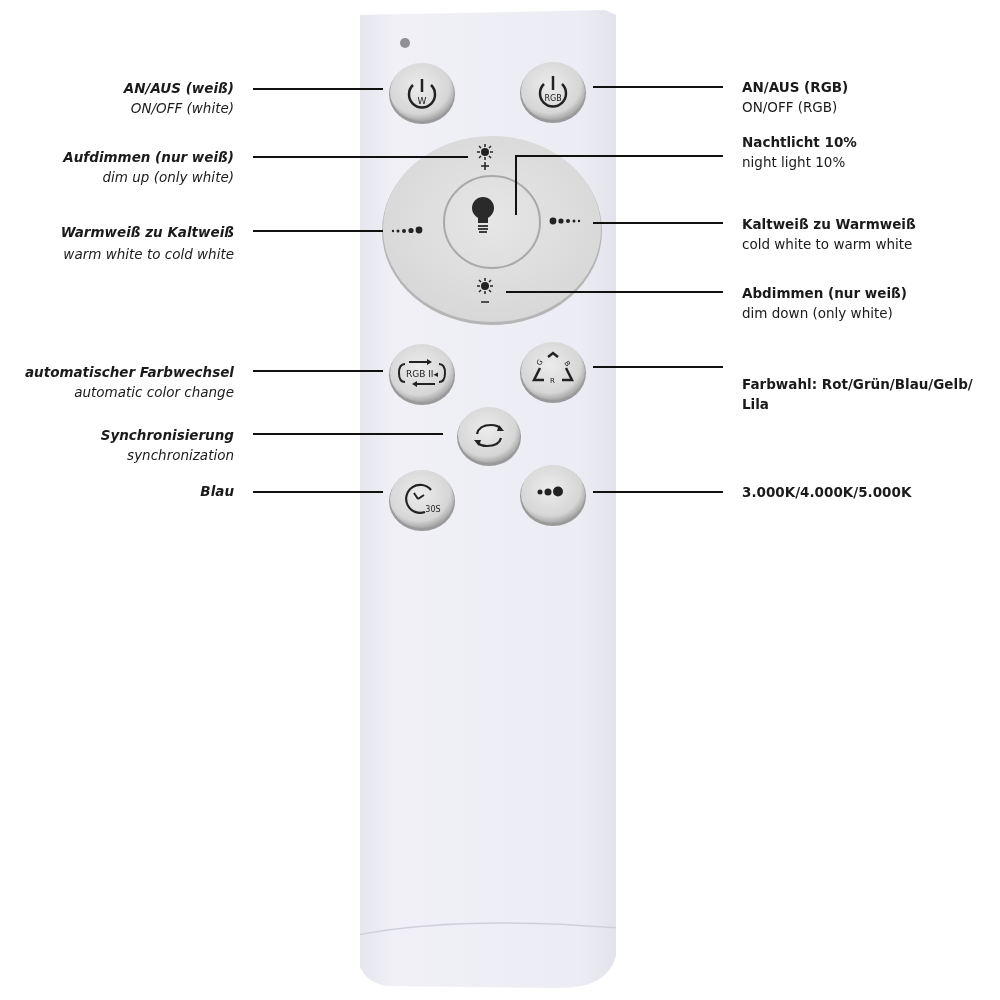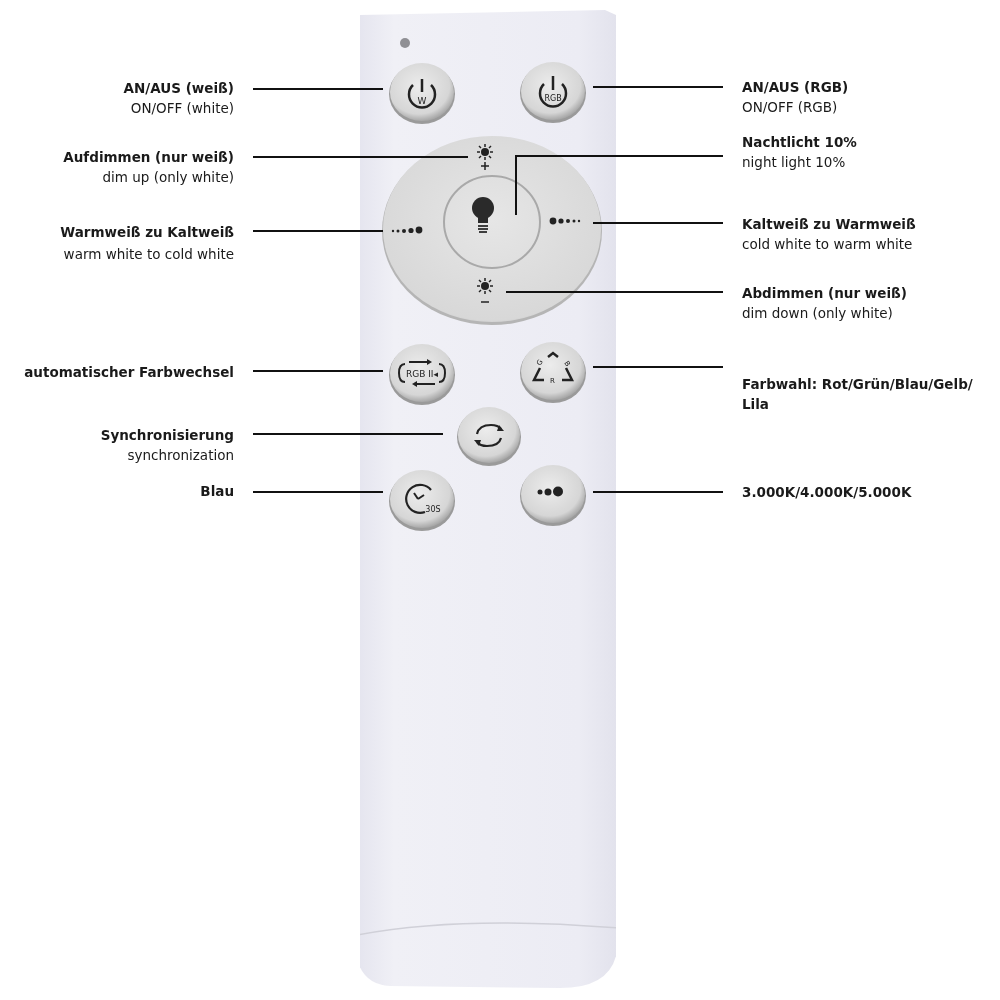--- a/index.html
+++ b/index.html
@@ -3,21 +3,21 @@
 <meta charset="utf-8">
 <style>
   html, body { margin:0; padding:0; }
   body { width:1000px; height:1000px; position:relative; background:#ffffff; overflow:hidden;
          font-family:"DejaVu Sans","Liberation Sans",sans-serif; color:#1a1a1a; }
   .remote { position:absolute; left:360px; top:10px; width:256px; height:980px; }
   .remote svg { position:absolute; left:0; top:0; }
   .label { position:absolute; font-size:13.5px; line-height:20px; }
   .label .de { font-weight:bold; display:block; }
   .label .en { display:block; }
-  .label.left { text-align:right; right:766px; }
+  .label.left { text-align:right; right:766px;font-style:italic; }
   .label.right { text-align:left; left:742px; }
   .line { position:absolute; height:2px; background:#111; }
   .vline { position:absolute; width:2px; background:#111; }
   .btn { position:absolute; border-radius:50%; }
 </style>
 </head>
 <body>
 
 <div class="remote">
   <svg width="256" height="980" viewBox="0 0 256 980">
@@ -226,20 +226,21 @@
 <div class="label left" style="top:147px;">
   <span class="de">Aufdimmen (nur weiß)</span>
   <span class="en">dim up  (only white)</span>
 </div>
 <div class="label left" style="top:221px;line-height:22px;">
   <span class="de">Warmweiß zu Kaltweiß</span>
   <span class="en">warm white to cold white</span>
 </div>
 <div class="label left" style="top:362px;">
   <span class="de">automatischer Farbwechsel</span>
+  <span class="en">automatic color change</span>
 </div>
 <div class="label left" style="top:425px;text-align:right;">
   <span class="de">Synchronisierung</span>
   <span class="en">synchronization</span>
 </div>
 <div class="label left" style="top:481px;">
   <span class="de">Blau</span>
 </div>
 
 <div class="label right" style="top:77px;">

